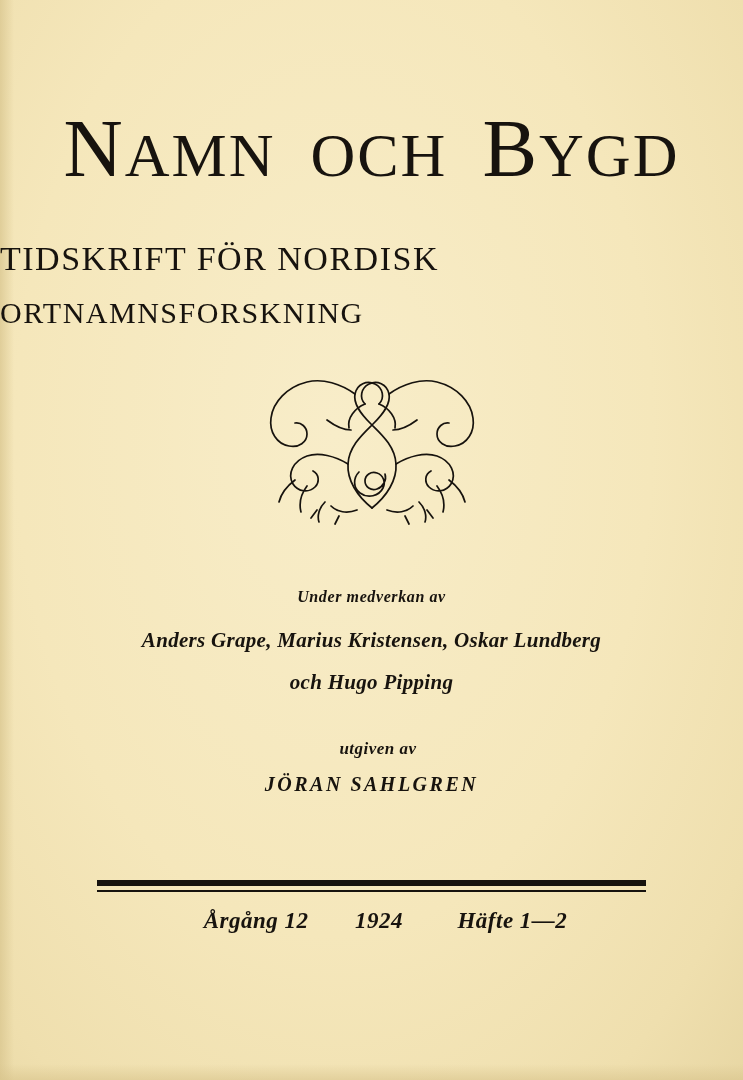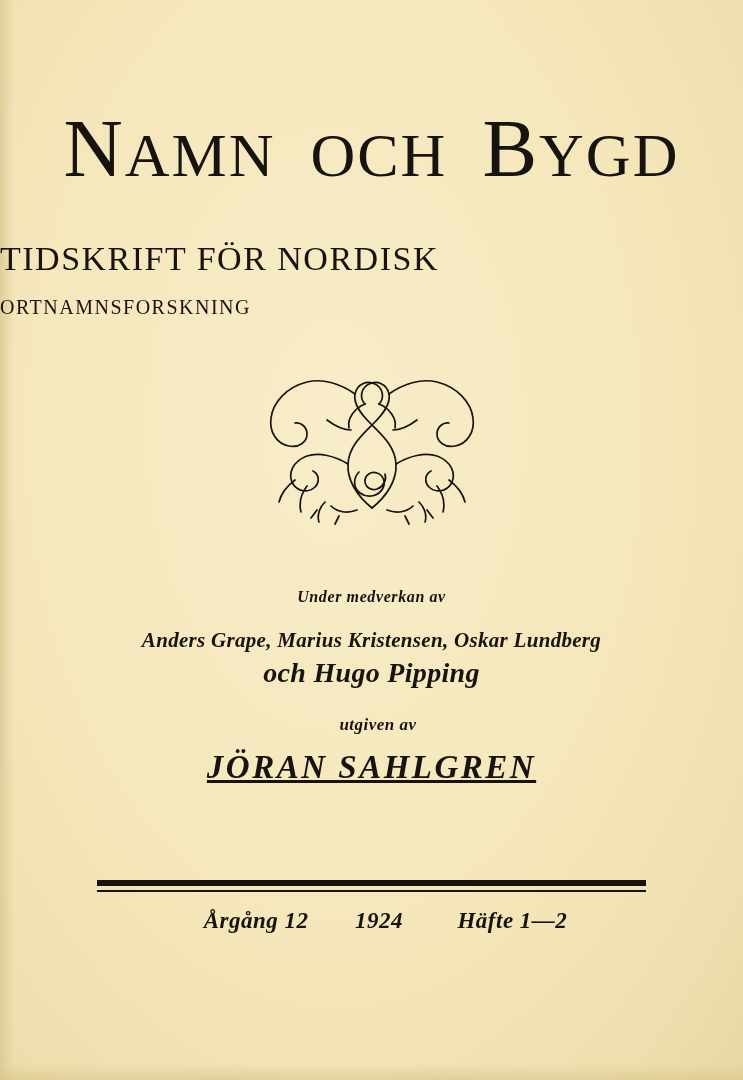--- a/index.html
+++ b/index.html
@@ -62,21 +62,21 @@
     font-family: "Liberation Serif", serif;
     font-weight: 400;
     letter-spacing: 1.5px;
   }
   .subtitle-1 {
     top: 240px;
     font-size: 34px;
   }
   .subtitle-2 {
     top: 296px;
-    font-size: 20px;
+    font-size: 30px;
   }
 
   .ornament {
     position: absolute;
     top: 360px;
     left: 0; right: 0;
     display: flex;
     justify-content: center;
   }
 
@@ -93,41 +93,40 @@
   .credits .small-lead {
     font-size: 16px;
     letter-spacing: .6px;
     margin-bottom: 22px;
     font-weight: 700;
   }
   .credits .names {
     font-size: 21px;
     letter-spacing: .3px;
     font-weight: 700;
-    margin-bottom: 4px;
+    margin-bottom: 17px;
   }
   .credits .names2 {
-    font-size: 28px;
+    font-size: 21px;
     letter-spacing: .3px;
     font-weight: 700;
-    margin-bottom: 26px;
+    margin-bottom: 44px;
   }
   .credits .utgiven {
     font-size: 17px;
     letter-spacing: .5px;
     font-weight: 700;
     margin-bottom: 14px;
     padding-left: 13px;
   }
   .credits .editor {
-    font-size: 33px;
+    font-size: 20px;
     letter-spacing: 2.5px;
     font-weight: 700;
     font-style: italic;
-    text-decoration: underline;
   }
 
   .rule-group {
     position: absolute;
     left: 97px;
     right: 97px;
     top: 880px;
   }
   .rule-thick {
     height: 6px;

